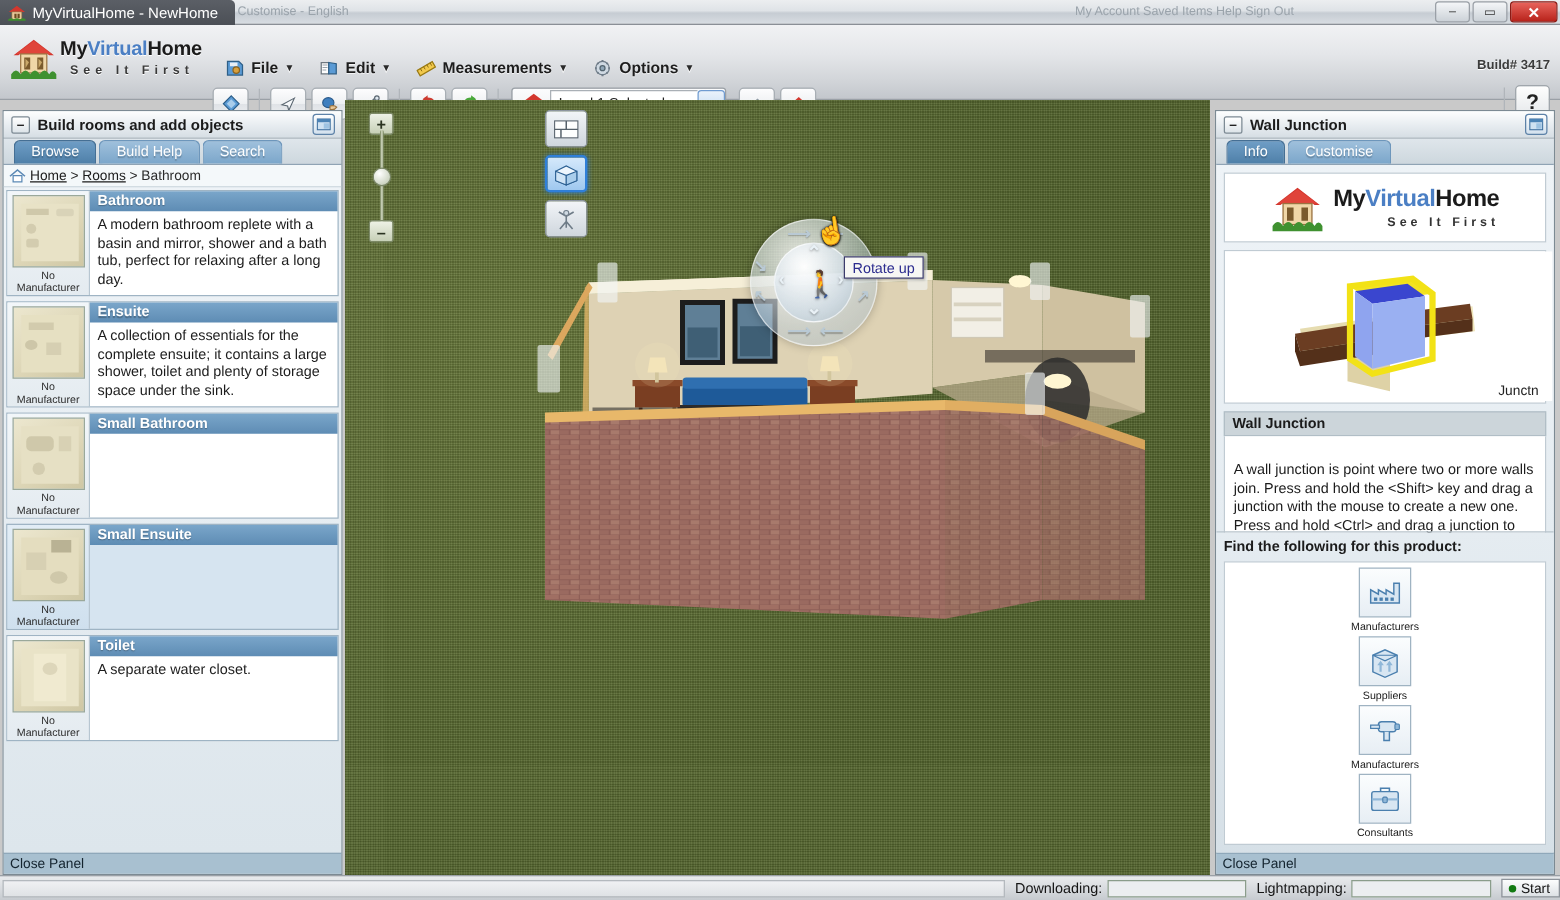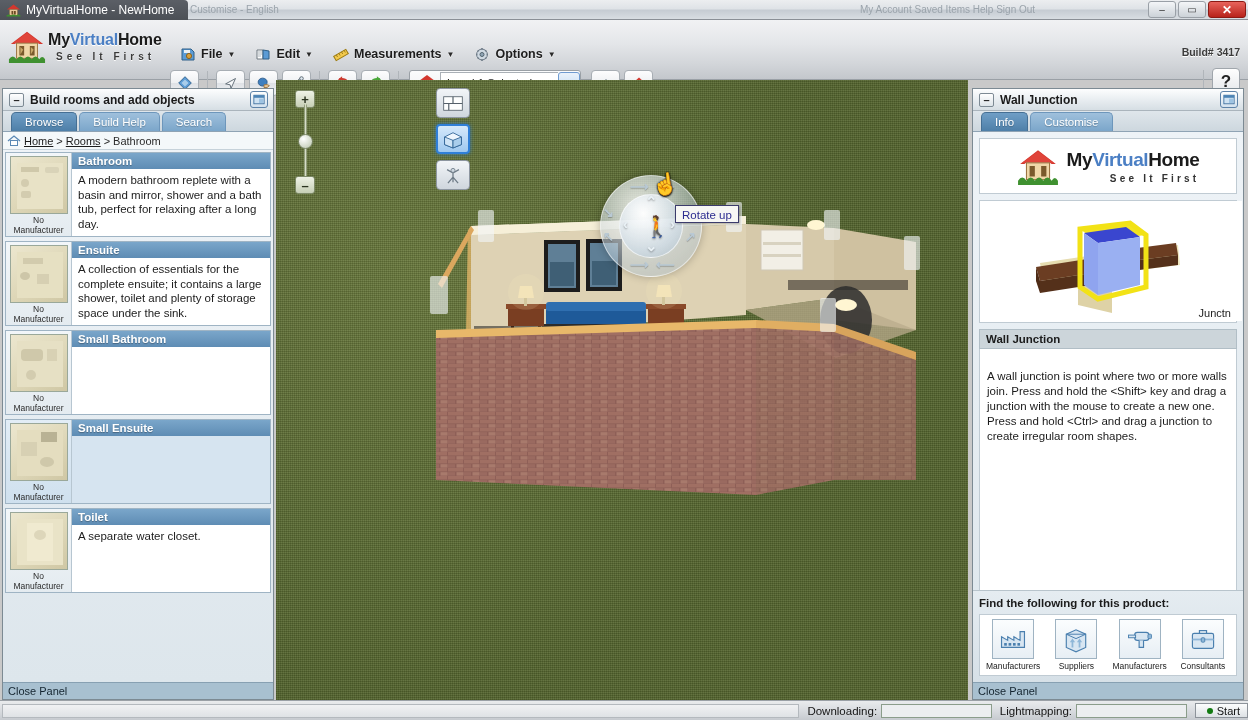--- a/index.html
+++ b/index.html
@@ -271,41 +271,41 @@
   }
   .rp-text {
     margin:0 6px; background:#fff; border:1px solid #c0cbd3; border-top:none;
     font-size:11.5px; color:#1b1b1b; padding:20px 7px; line-height:15px; height:270px;
   }
   .rp-find {
     position:absolute; left:0; right:0; bottom:0; padding:6px;
     background:linear-gradient(to bottom,#e5ecf1,#d6e0e7); border-top:1px solid #b8c4cc;
   }
   .rp-find-title { font-size:11.5px; font-weight:bold; color:#1b1b1b; margin-bottom:5px; }
-  .rp-find-row { display:flex; gap:3px; background:#fff; border:1px solid #c0cbd3; padding:4px 3px; }
+  .rp-find-row { display:flex; gap:3px; background:#fff; border:1px solid #c0cbd3; padding:4px 3px;flex-direction:column; }
   .findcell { flex:1 1 0; text-align:center; }
   .findcell .fbox {
     width:42px;height:40px; margin:0 auto 2px auto; border:1px solid #9fb3c2;
     background:linear-gradient(to bottom,#fbfdfe,#e7eef4);
     display:flex;align-items:center;justify-content:center;
   }
   .findcell .flabel { font-size:8.5px; color:#1b1b1b; white-space:nowrap; }
 
   
   .statusbar {
     position:absolute; left:0; top:700px; width:1248px; height:20px;
     background:linear-gradient(to bottom,#e9ebed 0%,#d7dade 55%,#c6cacf 100%);
     border-top:1px solid #9aa0a6; display:flex; align-items:center;
   }
   .sb-left { width:836px; height:14px; margin-left:2px; border:1px solid #b4b9be;
              background:linear-gradient(to bottom,#f0f1f3,#dfe2e5); }
   .sb-lbl { font-size:11.5px; color:#151515; margin:0 4px 0 8px; }
   .sb-bar { width:116px; height:14px; background:#eceef0; border:1px solid #8b9d8b; }
   .sb-start {
-    margin-left:8px; height:15px; padding:0 7px 0 11px; border:1px solid #8d939a; border-radius:0;
+    margin-left:8px; height:15px; padding:0 7px 0 5px; border:1px solid #8d939a; border-radius:0;
     background:linear-gradient(to bottom,#fcfdfd,#dde1e5);
     display:flex;align-items:center;gap:4px; font-size:11px; color:#111;
   }
   .dot { width:6px;height:6px;border-radius:50%;background:#127a12; }
 </style>
 </head>
 <body>
 
 <div id="app">
 

